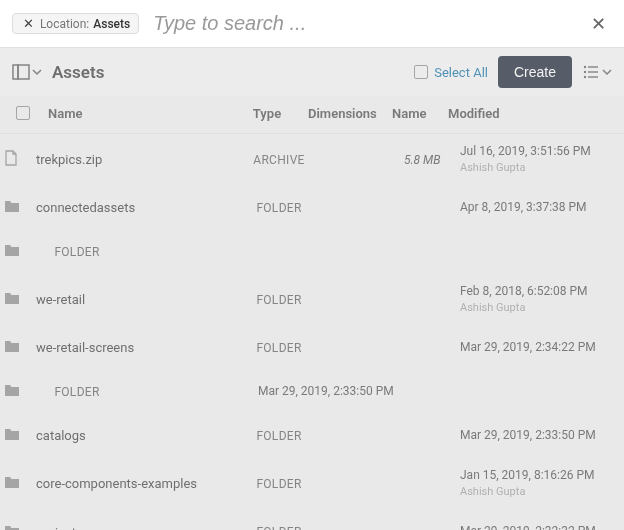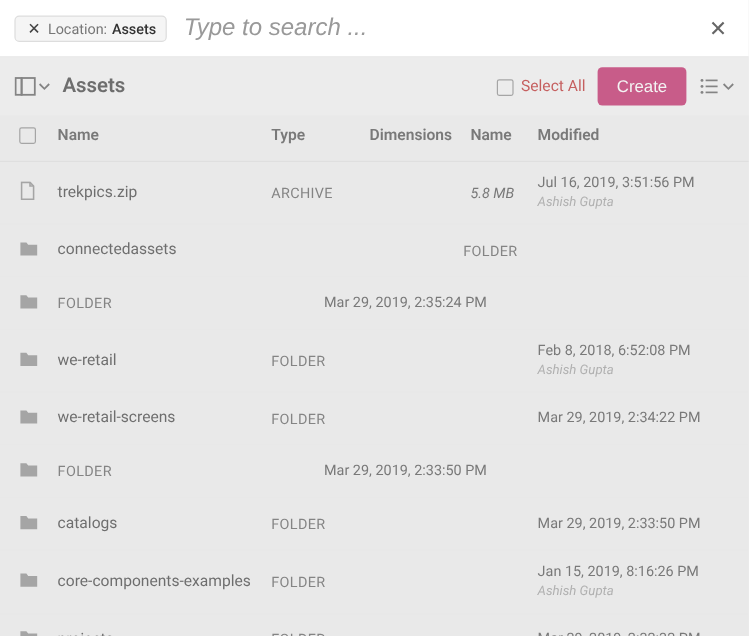--- a/index.html
+++ b/index.html
@@ -11,41 +11,41 @@
     .chip-label { color: #777; }
     .chip-value { color: #333; font-weight: 500; }
     .search-input { flex: 1; border: none; outline: none; font-size: 20px; font-style: italic; color: #7f1d1d; padding: 4px; }
     .search-input::placeholder { color: #999; font-style: italic; }
     .search-close { cursor: pointer; font-size: 18px; color: #666; padding: 0 6px; }
     
     .overlay { position: absolute; top: 48px; left: 0; right: 0; bottom: 0; background: rgba(220,220,220,0.35); pointer-events: none; }
     
     .toolbar { display: flex; align-items: center; height: 48px; padding: 0 12px; gap: 10px; background: #f5f5f5; }
     .toolbar-title { flex: 1; font-size: 17px; font-weight: 600; color: #333; }
-    .selectall { display: flex; align-items: flex-end; gap: 6px; font-size: 13px; color: #b91c1c; cursor: pointer; }
+    .selectall { display: flex; align-items: flex-start; gap: 6px; font-size: 13px; color: #0369a1; cursor: pointer; }
     .checkbox { width: 14px; height: 14px; border: 1.5px solid #888; border-radius: 2px; display: inline-block; }
-    .create-btn { background: #be185d; color: #fff; border: none; border-radius: 4px; padding: 8px 16px; font-size: 14px; font-weight: 500; cursor: pointer; }
+    .create-btn { background: #0f172a; color: #fff; border: none; border-radius: 4px; padding: 8px 16px; font-size: 14px; font-weight: 500; cursor: pointer; }
     .view-toggle { display: flex; align-items: center; gap: 2px; cursor: pointer; color: #555; }
     .rail-toggle { display: flex; align-items: center; gap: 2px; color: #555; cursor: pointer; }
     
     .header-row { display: flex; padding: 10px 16px; font-size: 13px; font-weight: 600; color: #444; border-bottom: 1px solid #e0e0e0; }
     .col-check { width: 32px; }
     .col-name { flex: 1; }
-    .col-type { width: 82px; }
+    .col-type { width: 82px; text-align: center; }
     .col-dim { width: 84px; }
     .col-size { width: 56px; }
     .col-mod { width: 160px; }
     
     .rows { }
-    .row { display: flex; align-items: center; padding: 10px 16px; font-size: 13px; color: #333; border-bottom: 1px solid #eee; min-height: 44px; }
+    .row { display: flex; align-items: center; padding: 10px 4px; font-size: 13px; color: #333; border-bottom: 1px solid #eee; min-height: 44px; }
     .row .col-check svg { color: #888; }
     .row .col-name { color: #333; }
     .type-cell { font-size: 12px; color: #555; letter-spacing: 0.3px; }
     .mod-cell { font-size: 12px; color: #444; line-height: 1.3; }
-    .mod-user { color: #999; font-size: 11px; font-style: italic; }
+    .mod-user { color: #999; font-size: 11px; }
     .size-cell { font-size: 12px; color: #444; font-style: italic; }
   </style>
 </head>
 <body>
 
 <div class="search-bar">
   <div class="chip">
     <span class="chip-close">✕</span>
     <span class="chip-label">Location:</span>
     <span class="chip-value">Assets</span>
@@ -107,29 +107,29 @@
       <div class="col-mod mod-cell">Jul 16, 2019, 3:51:56 PM<br><span class="mod-user">Ashish Gupta</span></div>
     </div>
     <div class="row">
       <div class="col-check"><svg width="16" height="14" viewBox="0 0 16 14">
           <path d="M1 2h5l1.5 2H15v9H1z" fill="#888"></path>
         </svg></div>
       <div class="col-name">connectedassets</div>
       <div class="col-type type-cell">FOLDER</div>
       <div class="col-dim"></div>
       <div class="col-size size-cell"></div>
+      <div class="col-mod mod-cell">Apr 8, 2019, 3:37:38 PM</div>
     </div>
     <div class="row">
       <div class="col-check"><svg width="16" height="14" viewBox="0 0 16 14">
           <path d="M1 2h5l1.5 2H15v9H1z" fill="#888"></path>
         </svg></div>
       <div class="col-type type-cell">FOLDER</div>
       <div class="col-dim"></div>
       <div class="col-size size-cell"></div>
-      <div class="col-mod mod-cell">Mar 29, 2019, 2:35:24 PM</div>
     </div>
     <div class="row">
       <div class="col-check"><svg width="16" height="14" viewBox="0 0 16 14">
           <path d="M1 2h5l1.5 2H15v9H1z" fill="#888"></path>
         </svg></div>
       <div class="col-name">we-retail</div>
       <div class="col-type type-cell">FOLDER</div>
       <div class="col-dim"></div>
       <div class="col-size size-cell"></div>
       <div class="col-mod mod-cell">Feb 8, 2018, 6:52:08 PM<br><span class="mod-user">Ashish Gupta</span></div>

